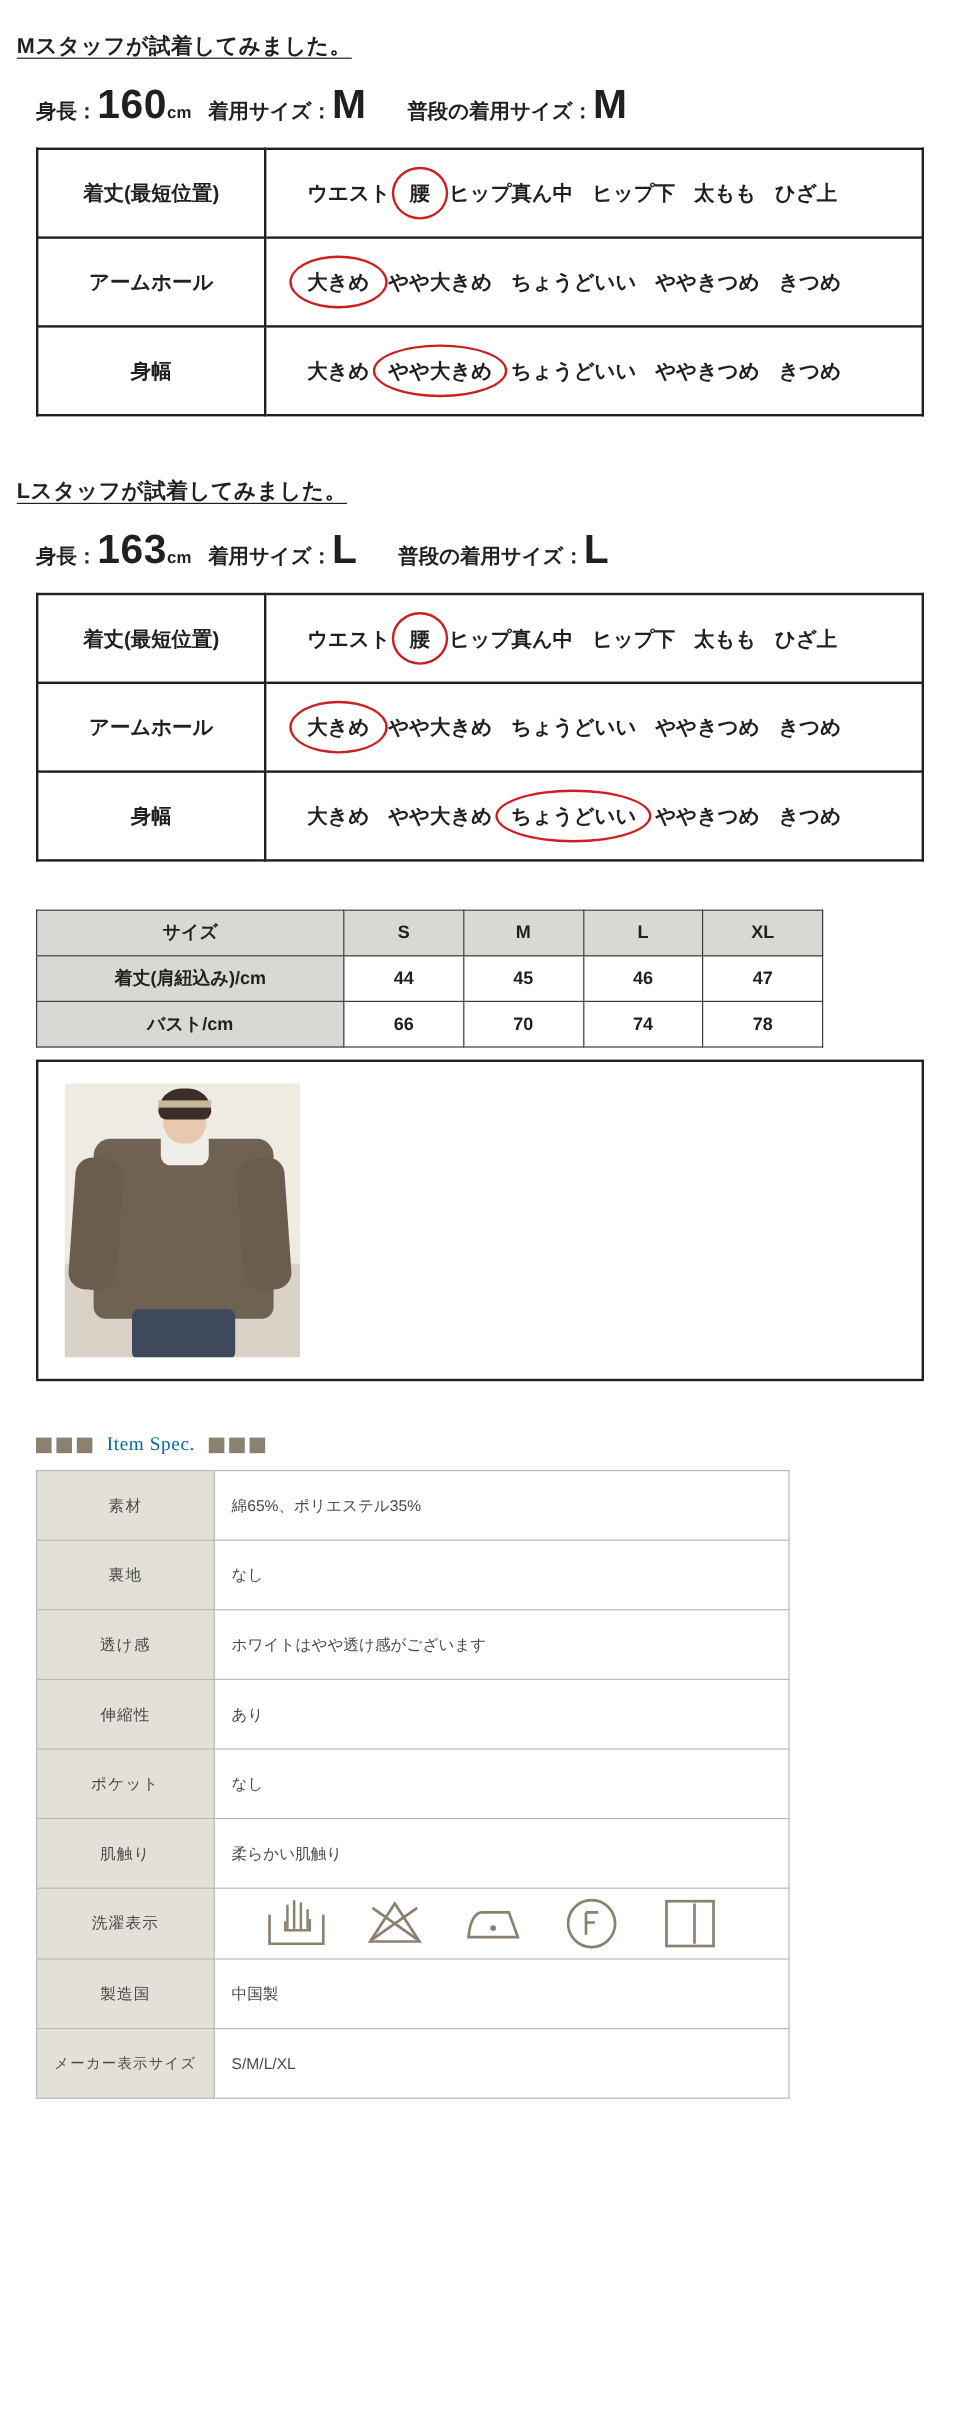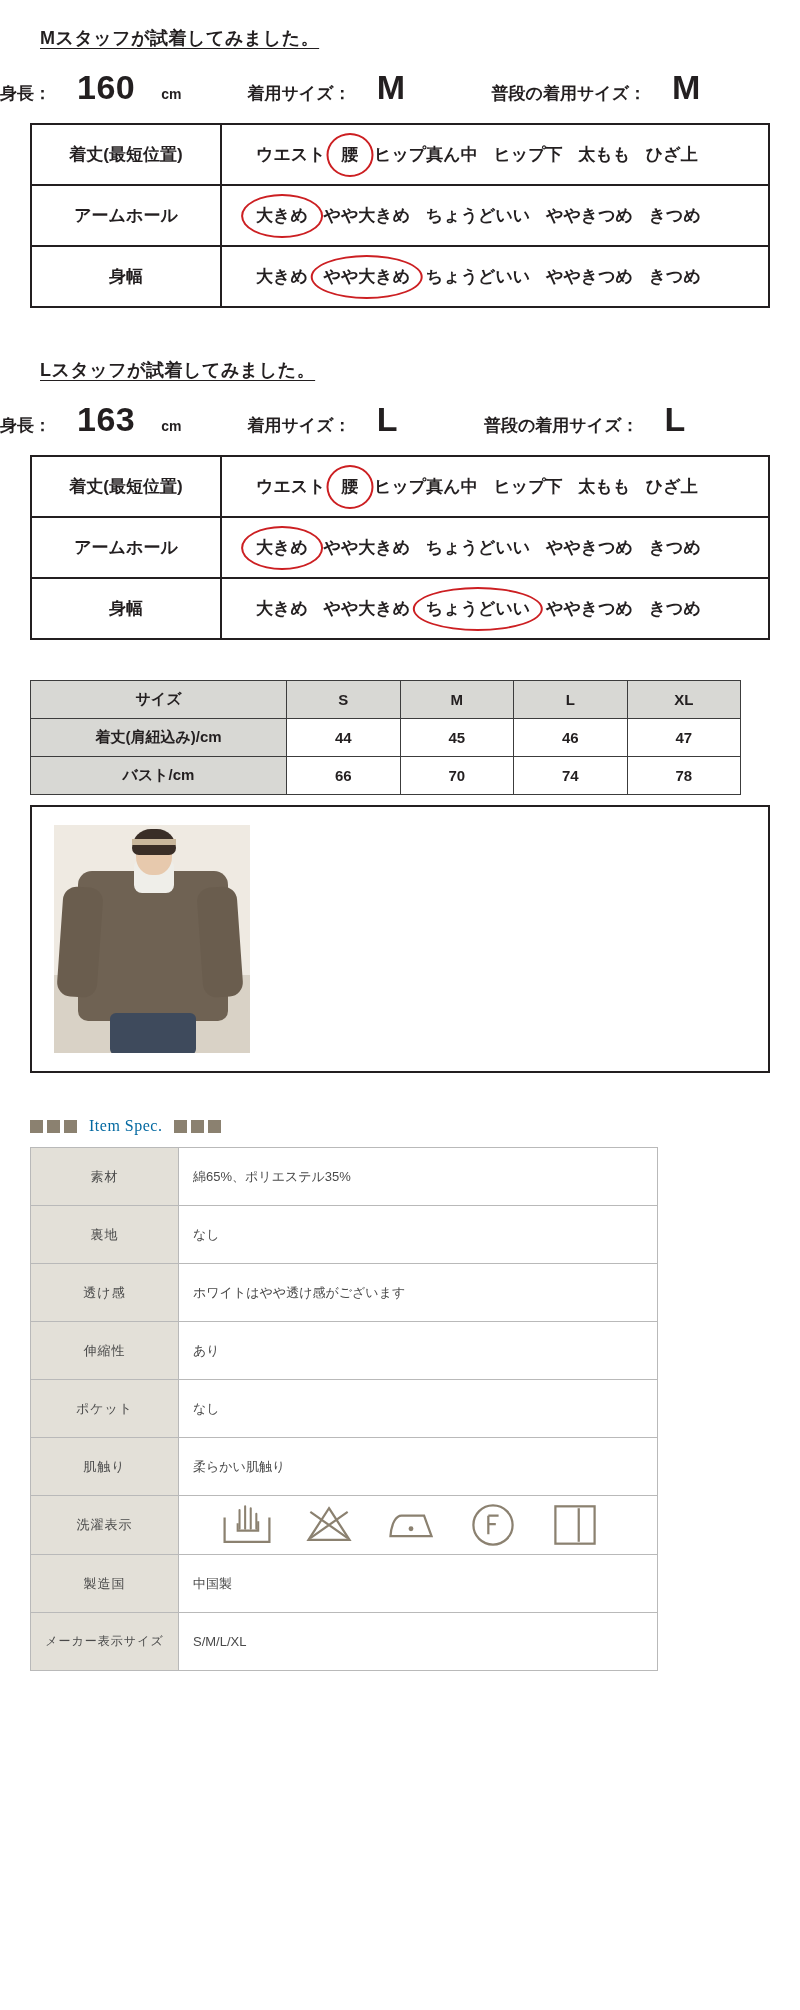--- a/index.html
+++ b/index.html
@@ -18,46 +18,46 @@
   }
 
   
   .staff-block { margin-top: 0; }
   .staff-title {
     font-size: 18px;
     font-weight: bold;
     letter-spacing: 0.5px;
     text-decoration: underline;
     text-underline-offset: 4px;
-    padding-left: 40px;
+    padding-left: 14px;
     padding-top: 26px;
   }
   .staff-meta {
+    padding-left: 30px;
     margin-top: 18px;
     font-size: 17px;
     font-weight: bold;
     display: flex;
     align-items: baseline;
-    gap: 26px;
   }
   .staff-meta .lbl { font-size: 17px; font-weight: bold; }
   .staff-meta .big { font-size: 34px; font-weight: bold; letter-spacing: 0.5px; }
   .staff-meta .unit { font-size: 14px; font-weight: bold; }
   .staff-meta .gap-a { display:inline-block; width: 14px; }
   .staff-meta .gap-b { display:inline-block; width: 34px; }
 
   table.fit-table {
     margin: 16px 30px 0 30px;
     width: 740px;
     border-collapse: collapse;
     table-layout: fixed;
   }
   table.fit-table td {
     border: 2px solid #231f20;
-    height: 61px;
+    height: 74px;
     vertical-align: middle;
   }
   table.fit-table td.rowlabel {
     width: 190px;
     text-align: center;
     font-size: 17px;
     font-weight: bold;
   }
   table.fit-table td.opts {
     padding-left: 34px;
@@ -76,21 +76,21 @@
     height: 40px;
     border: 2.5px solid #cc1f22;
     border-radius: 50%;
     pointer-events: none;
   }
   .opt.circled.wide::after { width: calc(100% + 22px); }
 
   
   table.size-table {
     margin: 40px 30px 0 30px;
-    width: 711px;
+    width: 656px;
     border-collapse: collapse;
     table-layout: fixed;
     padding-left: 32px;
   }
   table.size-table td {
     border: 1px solid #3c3c3c;
     height: 38px;
     text-align: center;
     font-size: 15px;
     font-weight: bold;

